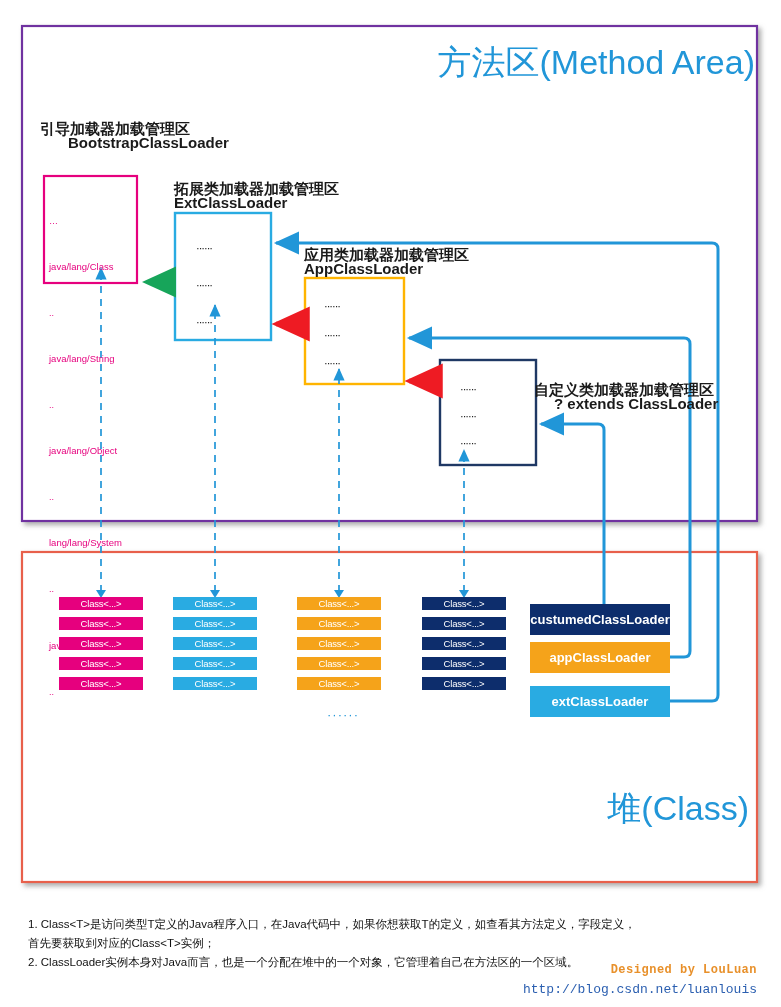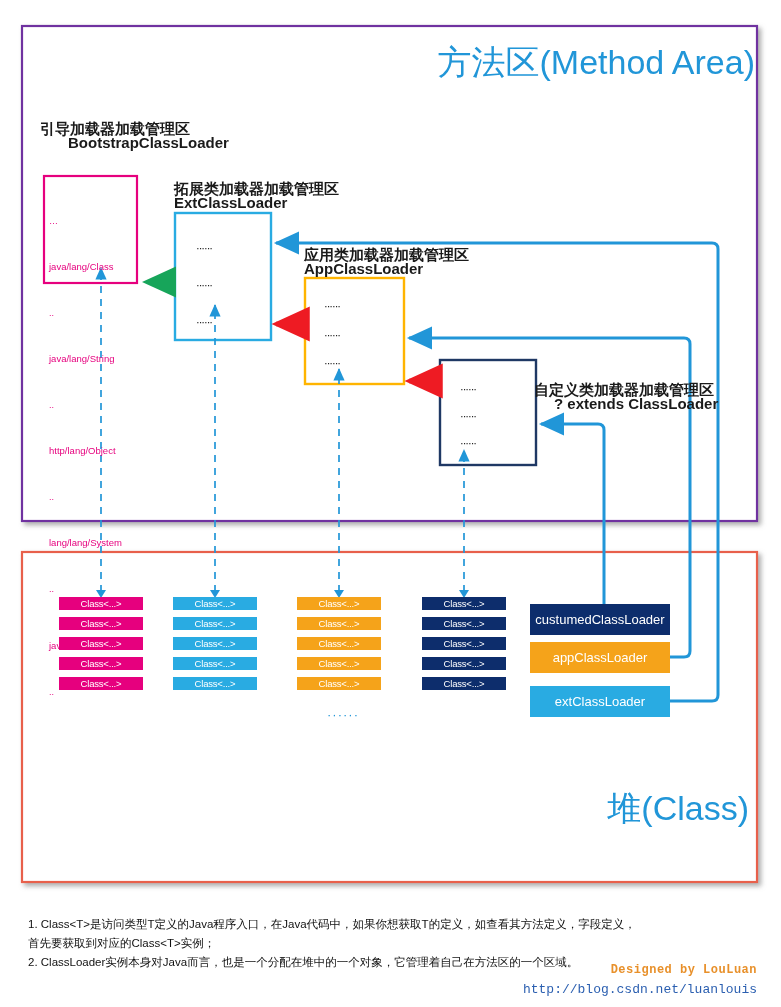--- a/index.html
+++ b/index.html
@@ -7,21 +7,21 @@
   #page{position:relative;width:781px;height:1007px;overflow:hidden;background:#fff;}
   svg{display:block;}
   .txt{position:absolute;white-space:pre;}
   .area-title{color:#2196D8;font-size:34px;font-weight:400;letter-spacing:0px;}
   .lbl{font-size:15px;color:#1a1a1a;line-height:13px;font-weight:bold;}
   .pkg{font-size:9.5px;color:#E6007E;line-height:8.5px;}
   .pkgdots{font-size:9px;color:#E6007E;line-height:8.5px;}
   .classchip{position:absolute;color:#fff;font-size:9.5px;text-align:center;
              line-height:13px;height:13px;width:84px;letter-spacing:-0.2px;}
   .ldrbox{position:absolute;color:#fff;font-size:13px;text-align:center;
-          display:flex;align-items:center;justify-content:center;}
+          display:flex;align-items:center;justify-content:center;font-weight:bold;}
   .footnote{position:absolute;font-size:11.5px;color:#111;line-height:19px;}
   .sig1{position:absolute;font-family:"Liberation Mono","DejaVu Sans Mono",monospace;
         font-size:12px;font-weight:bold;color:#E8902A;letter-spacing:0.5px;}
   .sig2{position:absolute;font-family:"Liberation Mono","DejaVu Sans Mono",monospace;
         font-size:13px;color:#2B5FB0;letter-spacing:0px;}
   .dotsrow{position:absolute;color:#2196D8;font-size:13px;letter-spacing:1px;}
 </style>
 </head>
 <body>
 
@@ -94,21 +94,21 @@
 
   <div class="txt lbl" style="left:40px;top:122px;">引导加载器加载管理区</div>
   <div class="txt lbl" style="left:40px;top:136px;padding-left:28px;">BootstrapClassLoader</div>
 
   <div class="txt" style="left:49px;top:181px;width:92px;">
     <div class="pkgdots">…</div>
     <div class="pkg" style="margin-top:1px;">java/lang/Class</div>
     <div class="pkgdots" style="margin-top:2px;">..</div>
     <div class="pkg" style="margin-top:1px;">java/lang/String</div>
     <div class="pkgdots" style="margin-top:2px;">..</div>
-    <div class="pkg" style="margin-top:1px;">http/lang/Object</div>
+    <div class="pkg" style="margin-top:1px;">java/lang/Object</div>
     <div class="pkgdots" style="margin-top:2px;">..</div>
     <div class="pkg" style="margin-top:1px;">lang/lang/System</div>
     <div class="pkgdots" style="margin-top:2px;">..</div>
     <div class="pkg" style="margin-top:12px;">java/io/PrintStream</div>
     <div class="pkgdots" style="margin-top:2px;">..</div>
   </div>
 
   <div class="txt lbl" style="left:174px;top:182px;">拓展类加载器加载管理区</div>
   <div class="txt lbl" style="left:174px;top:196px;">ExtClassLoader</div>
   <div class="txt" style="left:196px;top:242px;font-size:11px;color:#111;letter-spacing:-1px;">······</div>

